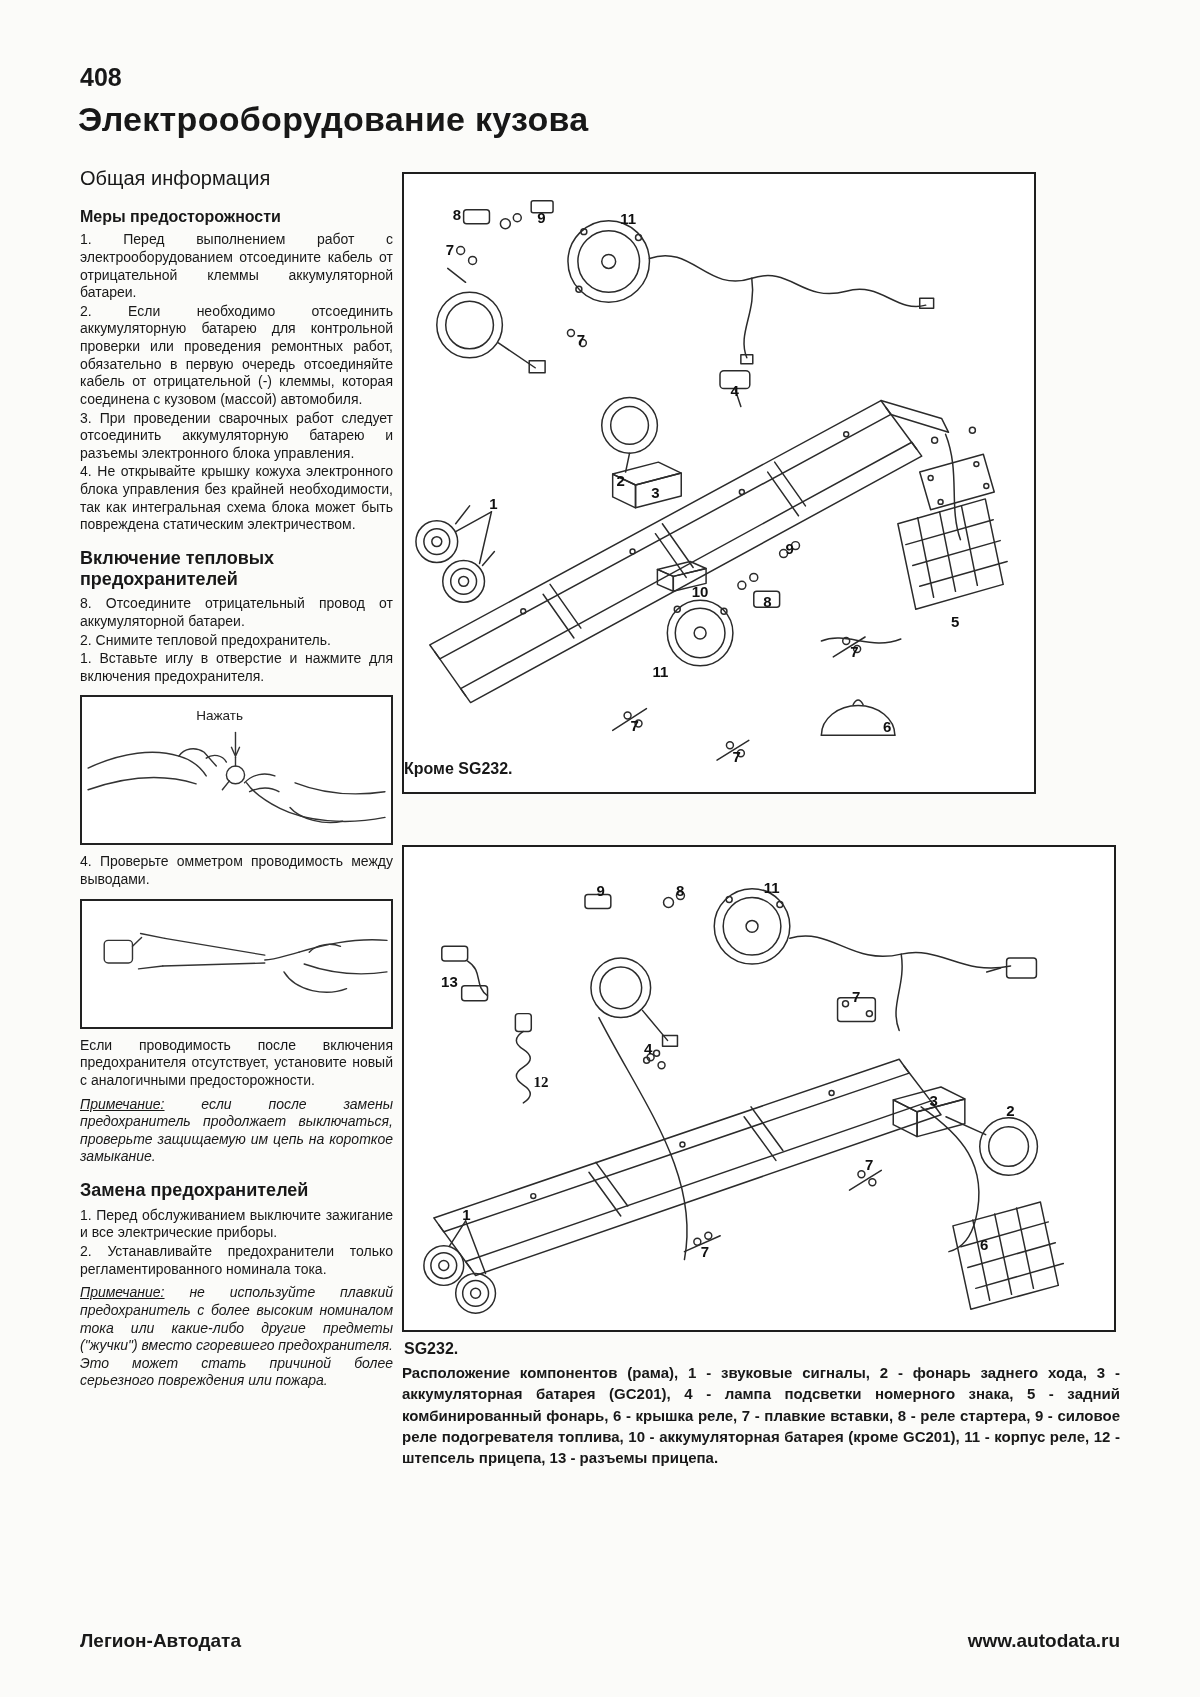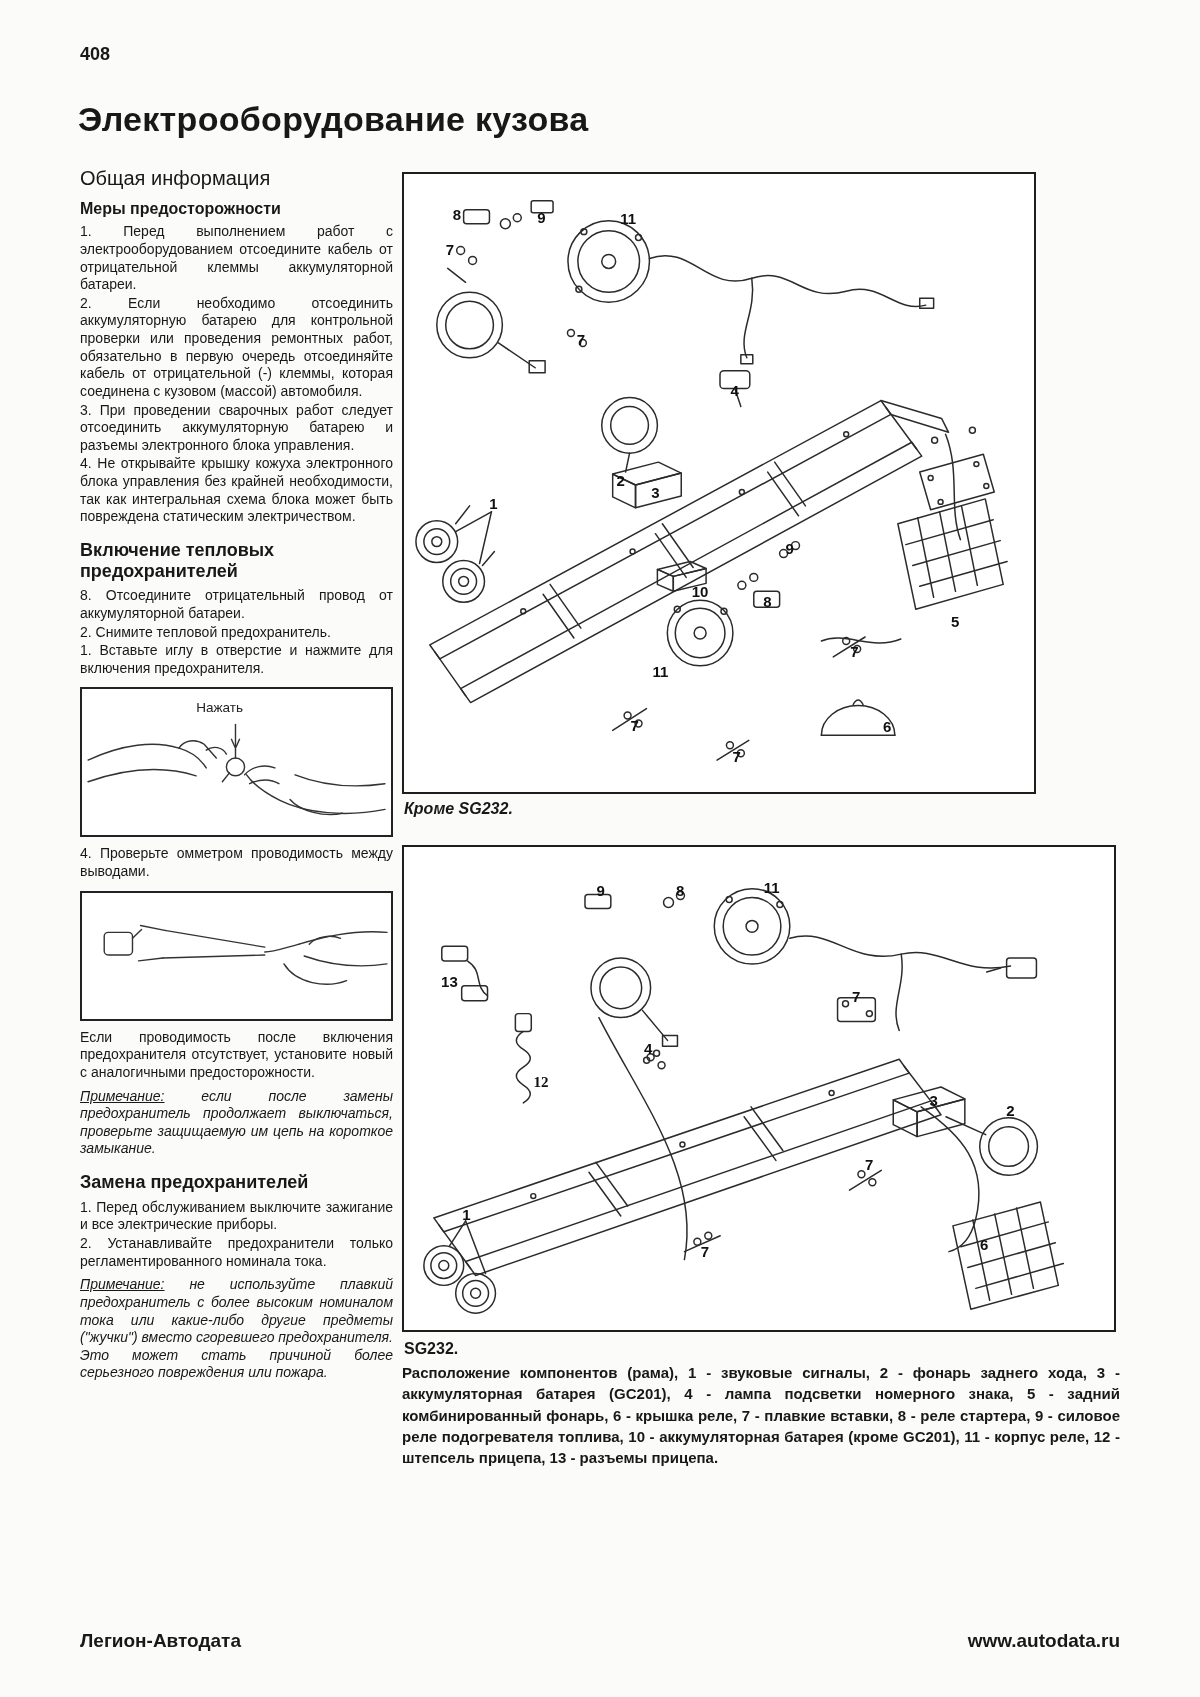--- a/index.html
+++ b/index.html
@@ -6,48 +6,48 @@
   html,body { width:1200px; height:1697px; }
   body {
     position:relative;
     background:#f6f6f3;
     font-family:"Liberation Sans","DejaVu Sans",sans-serif;
     color:#181818;
     overflow:hidden;
   }
   .page { position:absolute; inset:0; background:#fbfbf9; }
 
-  .pagenum { position:absolute; left:80px; top:44px; font-size:18px; font-weight:bold; }
+  .pagenum { position:absolute; left:80px; top:63px; font-size:25px; font-weight:bold; }
   .title   { position:absolute; left:78px; top:100px; font-size:34px; font-weight:bold; letter-spacing:.3px; }
 
   
   .leftcol { position:absolute; left:80px; top:166px; width:313px;
              font-size:14px; line-height:1.26; text-align:justify; }
   .leftcol h2 { font-size:20px; font-weight:normal; text-align:left; margin:0 0 2px; }
-  .leftcol h3 { font-size:16px; font-weight:bold; text-align:left; margin:8px 0 4px; }
+  .leftcol h3 { font-size:16px; font-weight:bold; text-align:left; margin:16px 0 4px; }
   .leftcol .sechead { font-size:18px; font-weight:bold; text-align:left; line-height:1.15; margin:14px 0 6px; }
   .leftcol p { margin:0 0 1px; }
   .note { font-style:italic; margin-top:6px !important; }
   .note .nlabel { text-decoration:underline; }
 
   .figbox { position:relative; border:2px solid #222; background:#fff; margin:10px 0 8px; }
   .figbox svg { display:block; width:100%; height:100%; }
   .figlabel { position:absolute; left:37%; top:10px; font-size:13.5px; color:#222; }
 
   
   .diagram { position:absolute; border:2px solid #1e1e1e; background:#fff; }
   .diagram-top { left:402px; top:172px; width:634px; height:622px; }
   .diagram-bottom { left:402px; top:845px; width:714px; height:487px; }
   .diagram svg { position:absolute; inset:0; width:100%; height:100%; }
   .callout-layer { position:absolute; inset:0; }
   .callout { position:absolute; transform:translate(-50%,-50%);
              font-weight:bold; font-size:15px; color:#101010; }
 
   .caption { position:absolute; font-size:16px; font-weight:bold; }
-  .cap-top { left:404px; top:800px;font-style:italic; }
+  .cap-top { left:404px; top:760px; }
   .cap-bottom { left:404px; top:1340px; }
 
   .legend { position:absolute; left:402px; top:1362px; width:718px;
             font-size:15px; font-weight:bold; line-height:1.42; text-align:justify; }
 
   .footer-left  { position:absolute; left:80px;  top:1630px; font-size:19px; font-weight:bold; }
   .footer-right { position:absolute; right:80px; top:1630px; font-size:19px; font-weight:bold; }
 </style>
 </head>
 <body>

